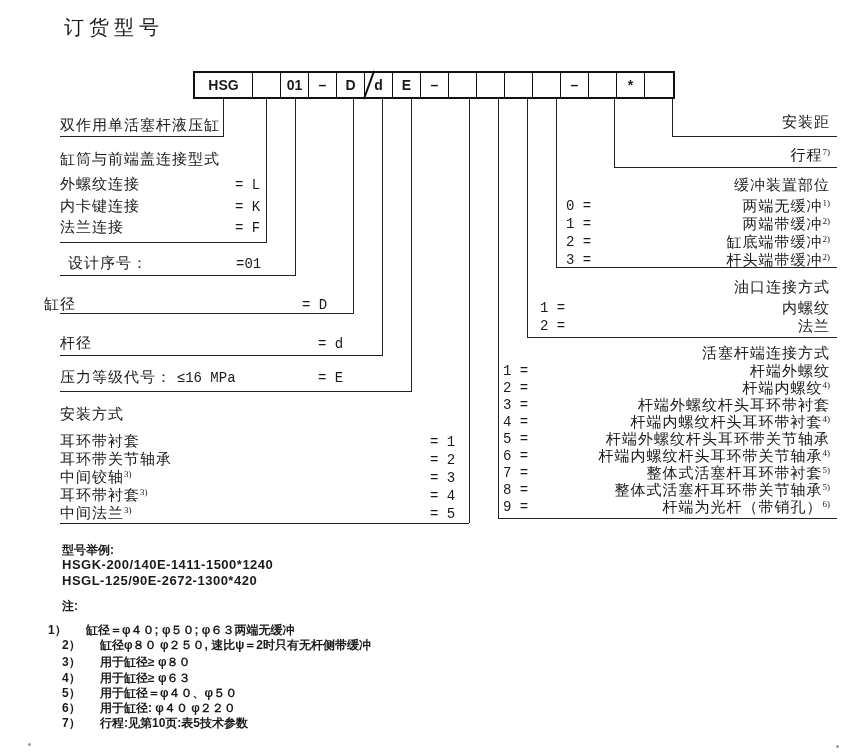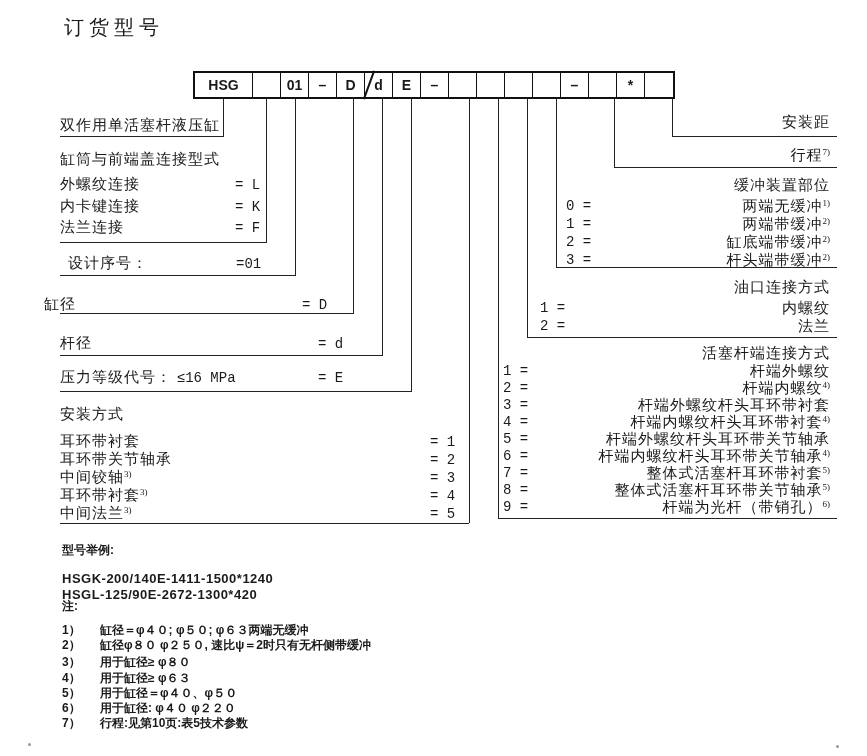--- a/index.html
+++ b/index.html
@@ -25,21 +25,21 @@
   .val{font-family:"Liberation Mono","DejaVu Sans Mono",monospace;font-size:14px;letter-spacing:0;}
   .valabs{position:absolute;top:1px;}
   .sp{font-size:9px;position:relative;top:-5px;letter-spacing:0;}
   .rhead{position:absolute;left:530px;width:300px;text-align:right;font-size:15px;
          letter-spacing:1px;white-space:nowrap;line-height:19px;}
   .rrow{position:absolute;display:flex;justify-content:space-between;font-size:15px;
         letter-spacing:1px;white-space:nowrap;line-height:19px;}
   
   .bold{position:absolute;font-family:"Liberation Sans","DejaVu Sans",sans-serif;
         font-weight:700;white-space:nowrap;}
-  .ex{font-size:13px;letter-spacing:.5px;margin-top:14px;}
+  .ex{font-size:13px;letter-spacing:.5px;}
   .sm{font-size:12px;}
   .note .nnum{display:inline-block;width:38px;}
   .dot{position:absolute;width:3px;height:3px;background:#9a9a9a;border-radius:50%;}
 </style>
 </head>
 <body>
 
 <div class="page">
 
   <h1 class="title">订货型号</h1>
@@ -232,21 +232,21 @@
   <div class="rrow" style="left:503px;top:498px;width:327px">
     <span class="val">9 =</span>
     <span><span>杆端为光杆（带销孔）</span><span class="sp">6)</span></span>
   </div>
 
   <div class="bold sm" style="left:62px;top:542px">型号举例:</div>
   <div class="bold ex" style="left:62px;top:557px">HSGK-200/140E-1411-1500*1240</div>
   <div class="bold ex" style="left:62px;top:573px">HSGL-125/90E-2672-1300*420</div>
 
   <div class="bold sm" style="left:62px;top:598px">注:</div>
-  <div class="bold sm note" style="left:62px;top:622px">
+  <div class="bold sm note" style="left:48px;top:622px">
     <span class="nnum">1）</span><span>缸径＝φ４０; φ５０; φ６３两端无缓冲</span>
   </div>
   <div class="bold sm note" style="left:62px;top:637px">
     <span class="nnum">2）</span><span>缸径φ８０ φ２５０, 速比ψ＝2时只有无杆侧带缓冲</span>
   </div>
   <div class="bold sm note" style="left:62px;top:654px">
     <span class="nnum">3）</span><span>用于缸径≥ φ８０</span>
   </div>
   <div class="bold sm note" style="left:62px;top:670px">
     <span class="nnum">4）</span><span>用于缸径≥ φ６３</span>

